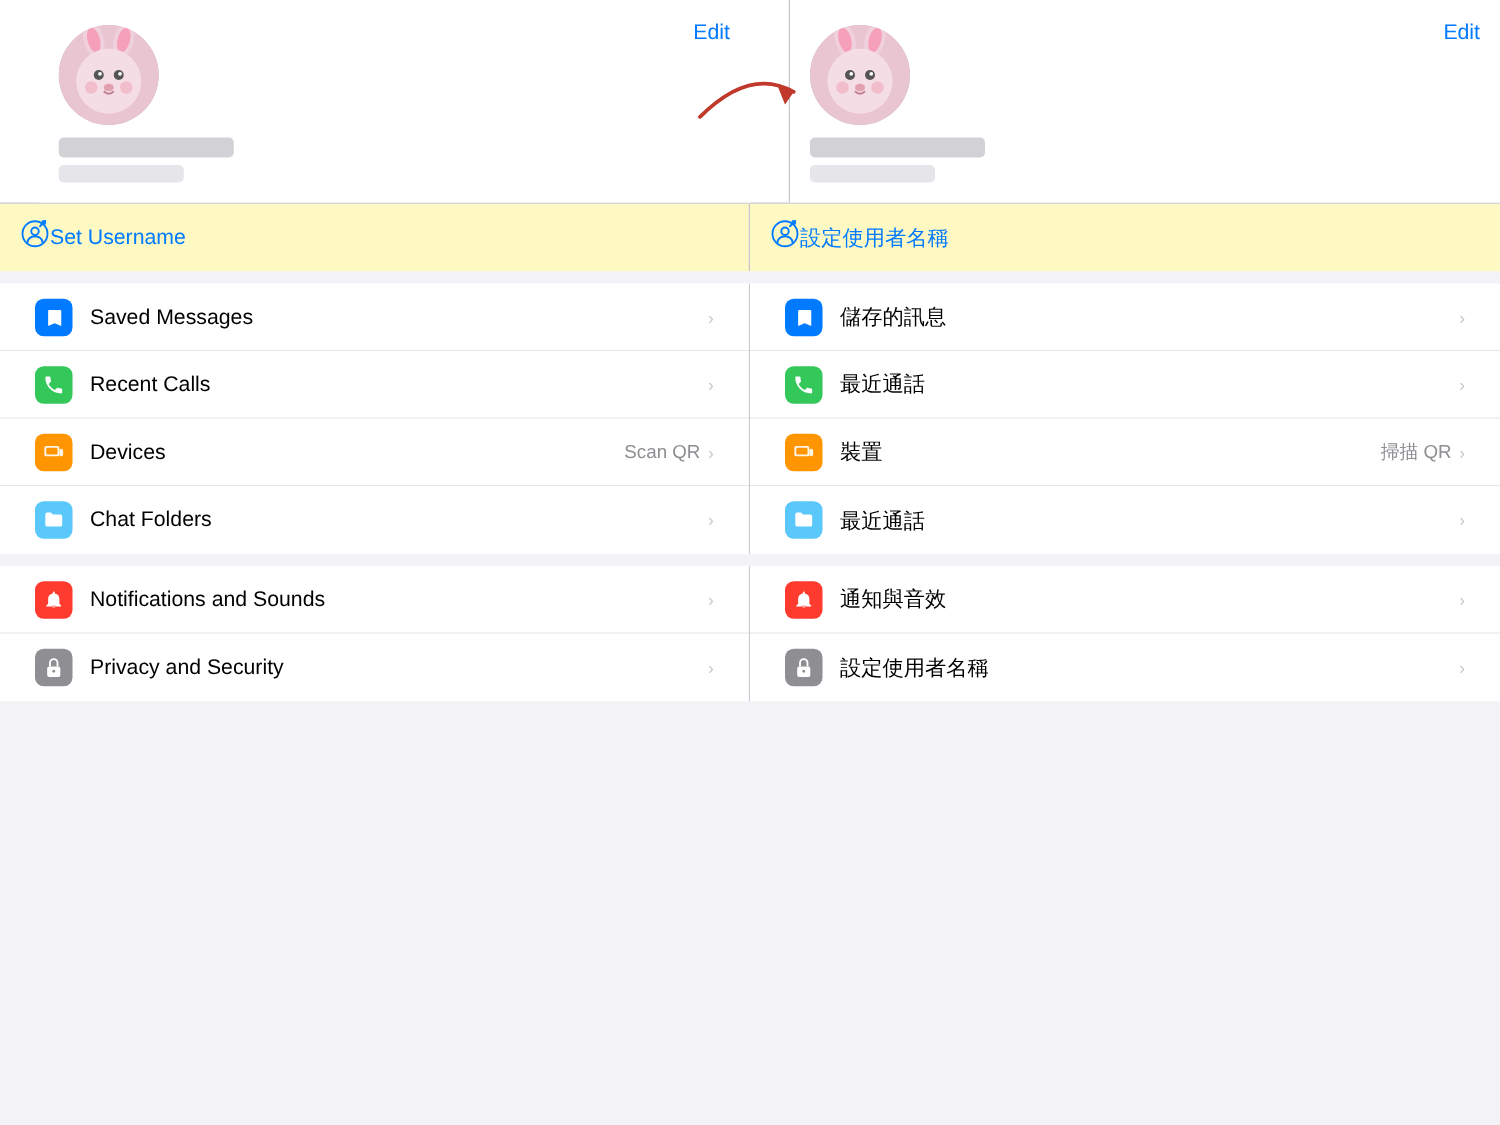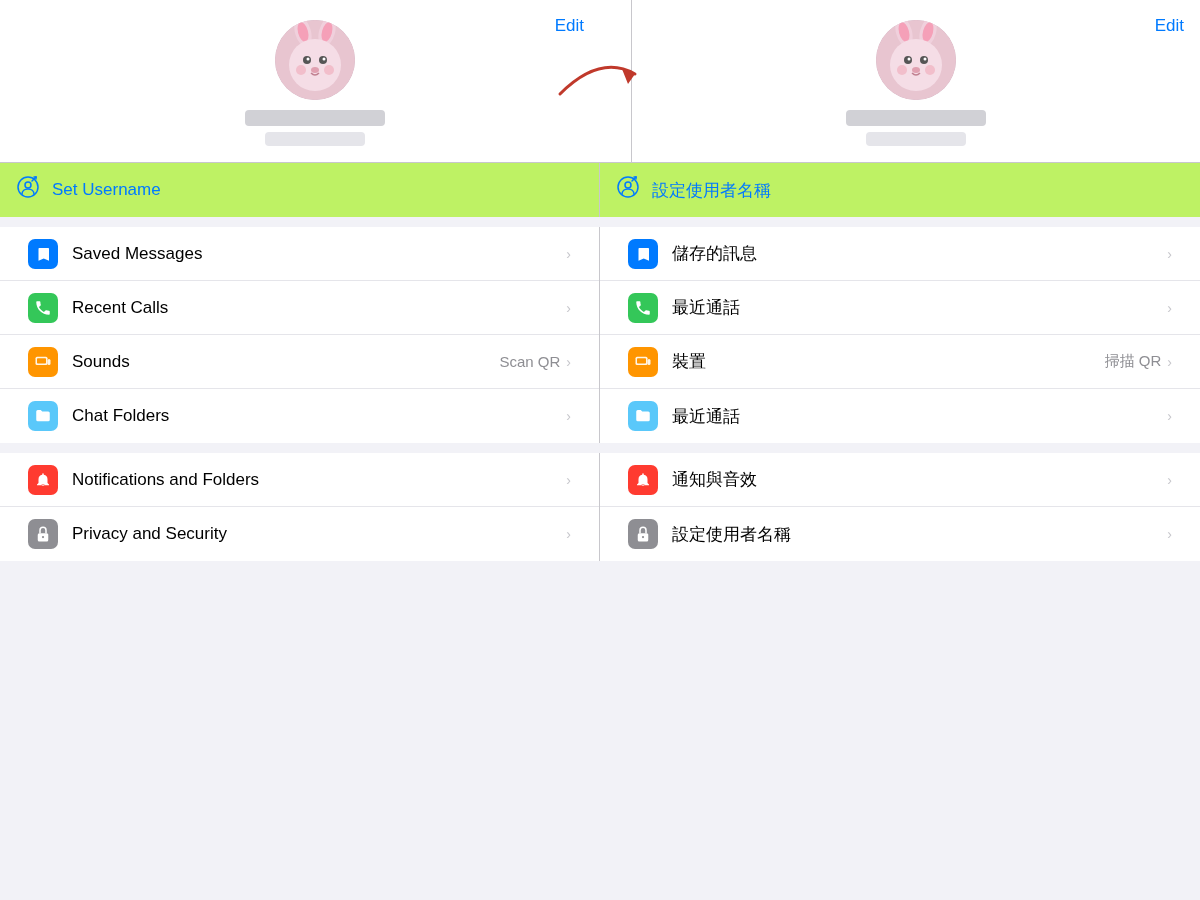--- a/index.html
+++ b/index.html
@@ -46,34 +46,33 @@
       width: 100px;
       height: 14px;
       background: #e5e5ea;
       border-radius: 4px;
     }
 
     .profile-left, .profile-right {
       width: 600px;
       display: flex;
       flex-direction: column;
-      align-items: center;
+      align-items: flex-start;
       padding: 20px 16px 16px;
       position: relative;
       background: #ffffff;
       margin-left: 31px;
     }
 
     
     .username-section {
-      background: #bef264;
+      background: #fef9c3;
       padding: 12px 16px;
       display: flex;
       align-items: center;
-      gap: 12px;
       cursor: pointer;
     }
 
     .username-icon {
       color: #007aff;
       font-size: 22px;
     }
 
     .username-text {
       color: #007aff;
@@ -261,21 +260,21 @@
     </div>
 
     <div class="settings-item">
       <div class="icon-box icon-orange">
         <svg width="18" height="18" viewBox="0 0 24 24" fill="white">
           <rect x="2" y="5" width="16" height="11" rx="2" fill="white" opacity="0.9"></rect>
           <rect x="4" y="7" width="12" height="7" rx="1" fill="#ff9500"></rect>
           <rect x="18" y="8" width="4" height="8" rx="2" fill="white" opacity="0.9"></rect>
         </svg>
       </div>
-      <span class="item-label">Sounds</span>
+      <span class="item-label">Devices</span>
       <span class="item-hint">Scan QR</span>
       <span class="chevron">›</span>
     </div>
 
     <div class="settings-item" style="border-bottom:none;">
       <div class="icon-box icon-teal">
         <svg width="18" height="18" viewBox="0 0 24 24" fill="white">
           <path d="M3 6a2 2 0 0 1 2-2h4l2 2h8a2 2 0 0 1 2 2v9a2 2 0 0 1-2 2H5a2 2 0 0 1-2-2V6z"></path>
         </svg>
       </div>
@@ -334,21 +333,21 @@
 <div class="panels-row" style="background:#ffffff;">
 
   <div style="width:600px; border-right: 0.5px solid #c8c7cc;">
 
     <div class="settings-item">
       <div class="icon-box icon-red">
         <svg width="18" height="18" viewBox="0 0 24 24" fill="white">
           <path d="M18 16v-5a6 6 0 0 0-5-5.91V4a1 1 0 0 0-2 0v1.09A6 6 0 0 0 6 11v5l-2 2v1h16v-1l-2-2zm-6 4a2 2 0 0 1-2-2h4a2 2 0 0 1-2 2z"></path>
         </svg>
       </div>
-      <span class="item-label">Notifications and Folders</span>
+      <span class="item-label">Notifications and Sounds</span>
       <span class="chevron">›</span>
     </div>
 
     <div class="settings-item" style="border-bottom:none;">
       <div class="icon-box icon-gray">
         <svg width="18" height="18" viewBox="0 0 24 24" fill="white">
           <rect x="5" y="11" width="14" height="11" rx="2" fill="white"></rect>
           <path d="M8 11V7a4 4 0 0 1 8 0v4" stroke="white" stroke-width="2" fill="none"></path>
           <circle cx="12" cy="16" r="1.5" fill="#8e8e93"></circle>
         </svg>

